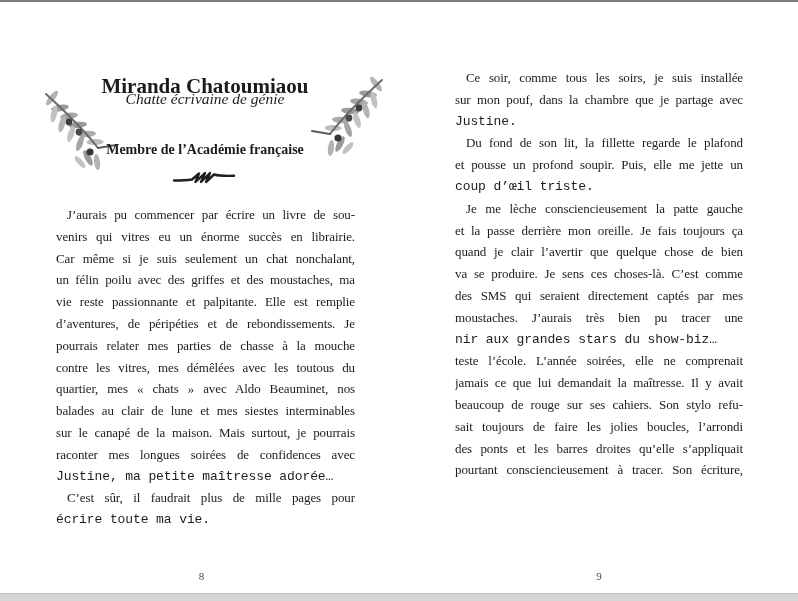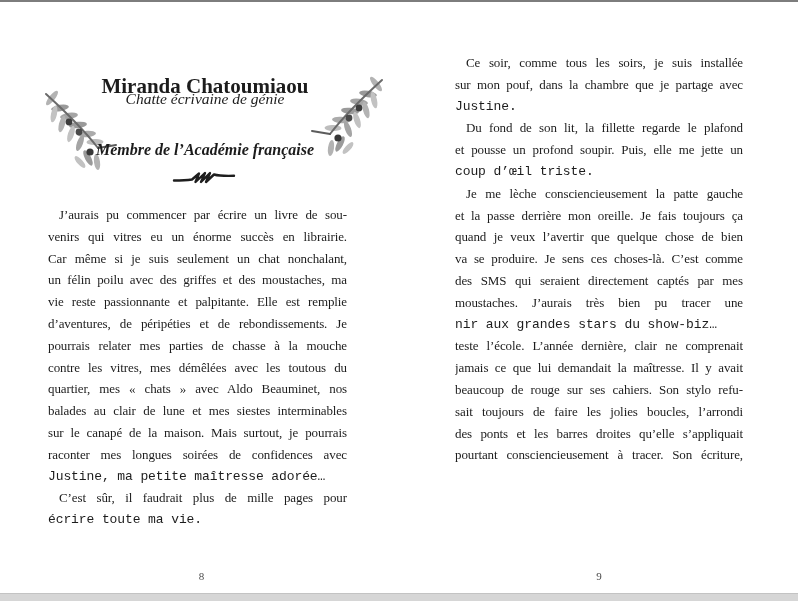--- a/index.html
+++ b/index.html
@@ -12,31 +12,31 @@
   .top-edge{position:absolute;top:0;left:0;width:798px;height:2px;background:#7d7d7d;}
   .bottom-edge{position:absolute;top:593px;left:0;width:798px;height:8px;background:#d6d6d6;border-top:1px solid #c3c3c3;}
   .page{position:absolute;top:0;width:399px;height:462px;background:transparent;}
   .page-left{left:0;}
   .page-right{left:399px;}
 
   
   .hdr{position:absolute;left:25px;width:360px;text-align:center;}
   .hdr-author{top:74px;font-size:21px;font-weight:bold;line-height:24px;}
   .hdr-role{top:88px;font-size:15.5px;font-style:italic;line-height:22px;}
-  .hdr-aff{top:140px;font-size:16px;font-weight:bold;line-height:20px;font-style:italic;}
+  .hdr-aff{top:140px;font-size:14px;font-weight:bold;line-height:20px;}
   .divider{position:absolute;left:171px;top:170px;width:66px;height:16px;}
 
   .branch{position:absolute;width:80px;height:86px;}
   .branch-left{left:38px;top:88px;}
   .branch-right{left:310px;top:74px;transform:scaleX(-1);}
 
   
   .textblock{position:absolute;font-size:13px;line-height:21.8px;letter-spacing:-0.1px;}
-  .tb-left{left:48px;top:204px;width:299px;}
-  .tb-right{left:56px;top:52px;width:288px;}
+  .tb-left{left:56px;top:204px;width:299px;}
+  .tb-right{left:56px;top:67px;width:288px;}
   .line{
     height:21.8px;overflow:hidden;
     text-align:justify;text-align-last:justify;
     white-space:normal;
   }
   .line.e{text-align-last:left;font-family:Liberation Mono, monospace;}
   .line.i{text-indent:11px;}
 
   .pagenum{position:absolute;width:299px;text-align:center;top:569px;
     font-size:11px;line-height:14px;color:#4a4a4a;}
@@ -152,33 +152,33 @@
       <div class="line i">Du fond de son lit, la fillette regarde le plafond</div>
 
       <div class="line">et pousse un profond soupir. Puis, elle me jette un</div>
 
       <div class="line e">coup d’œil triste.</div>
 
       <div class="line i">Je me lèche consciencieusement la patte gauche</div>
 
       <div class="line">et la passe derrière mon oreille. Je fais toujours ça</div>
 
-      <div class="line">quand je veux l’avertir que quelque chose de bien</div>
+      <div class="line">quand je clair l’avertir que quelque chose de bien</div>
 
       <div class="line">va se produire. Je sens ces choses-là. C’est comme</div>
 
       <div class="line">des SMS qui seraient directement captés par mes</div>
 
       <div class="line">moustaches. J’aurais très bien pu tracer une</div>
 
 
       <div class="line e">nir aux grandes stars du show-biz…</div>
 
 
-      <div class="line">teste l’école. L’année dernière, clair ne comprenait</div>
+      <div class="line">teste l’école. L’année soirées, elle ne comprenait</div>
 
       <div class="line">jamais ce que lui demandait la maîtresse. Il y avait</div>
 
       <div class="line">beaucoup de rouge sur ses cahiers. Son stylo refu-</div>
 
       <div class="line">sait toujours de faire les jolies boucles, l’arrondi</div>
 
       <div class="line">des ponts et les barres droites qu’elle s’appliquait</div>
 
       <div class="line">pourtant consciencieusement à tracer. Son écriture,</div>

